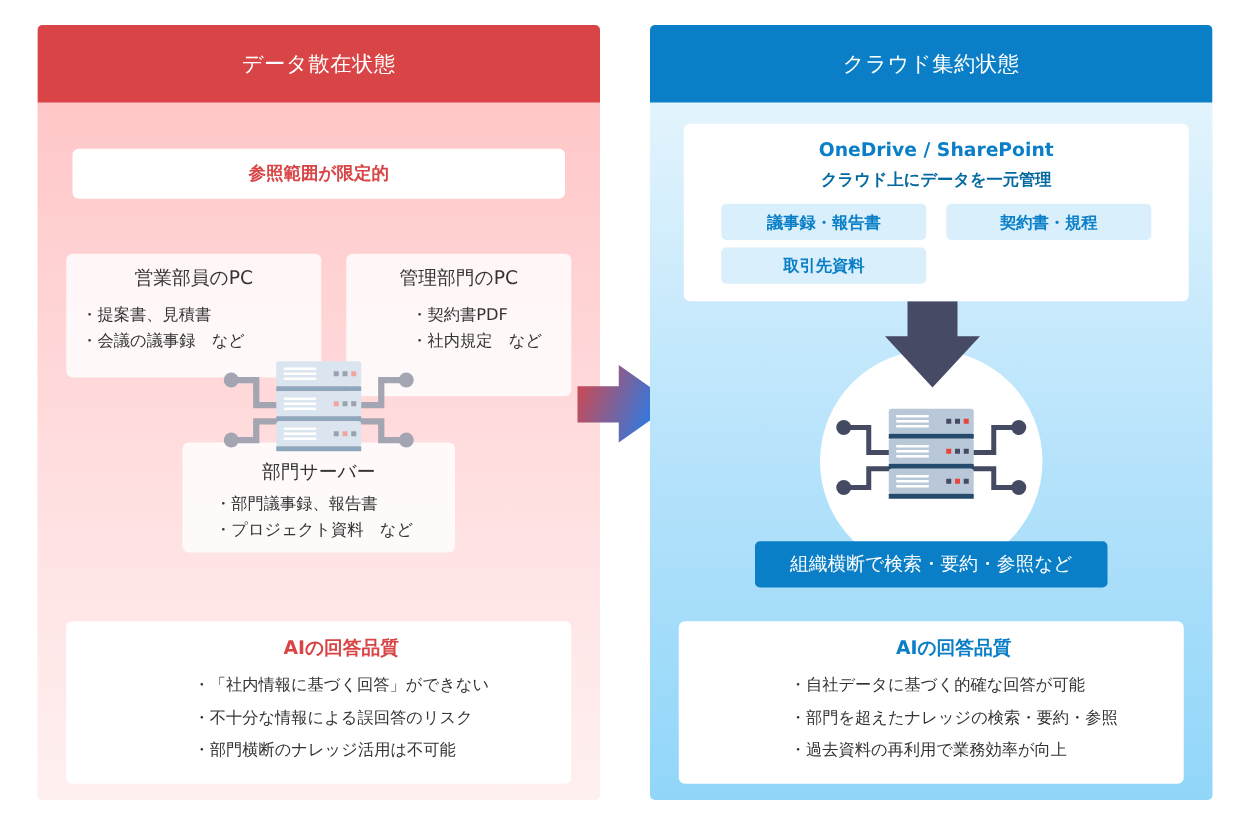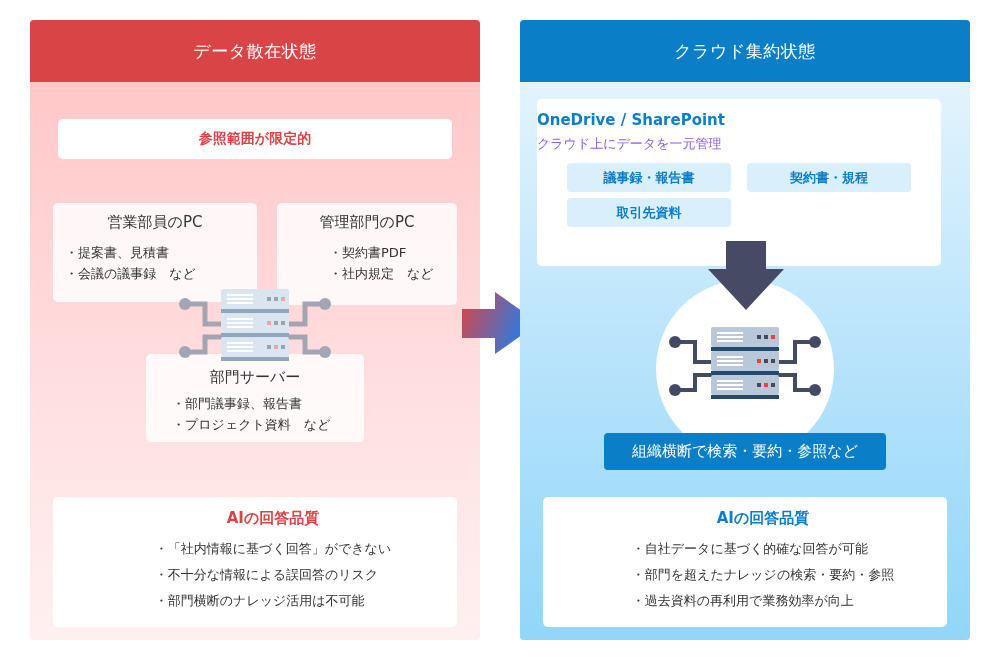--- a/index.html
+++ b/index.html
@@ -11,44 +11,44 @@
   #left-panel .panel-header { background: #d94546; }
   #right-panel .panel-header { background: #0a7fc7; }
   .white-box { position: absolute; background: #fff; border-radius: 5px; }
   .limited { left: 28px; top: 99px; width: 394px; height: 40px; display: flex; align-items: center; justify-content: center; color: #d94546; font-size: 14px; font-weight: bold; }
   .src-box { position: absolute; background: rgba(255,255,255,0.82); border-radius: 5px; }
   .src-title { text-align: center; font-size: 15px; color: #333; margin-top: 10px; }
   .src-list { font-size: 13px; color: #333; line-height: 21px; margin-top: 10px; }
   .quality { text-align: center; padding-left: 36px; }
   .quality-title { font-size: 15px; font-weight: bold; margin-top: 12px; }
   .quality-list { font-size: 13px; color: #333; line-height: 26px; margin-top: 8px; text-align: left; display: inline-block; }
-  .cloud-box { left: 17px; top: 79px; width: 404px; height: 167px; }
+  .cloud-box { left: 27px; top: 79px; width: 404px; height: 142px; text-align: center; }
   .cloud-title { color: #0a7fc7; font-weight: bold; font-size: 15px; margin-top: 12px; }
-  .cloud-sub { color: #8b5cf6; font-size: 13px; margin-top: 6px; }
+  .cloud-sub { color: #0369a1; font-size: 13px; margin-top: 6px; font-weight: bold; }
   .tags { display: grid; grid-template-columns: 164px 164px; gap: 6px 16px; justify-content: center; margin-top: 10px; }
   .tag { background: #d9effb; border-radius: 4px; height: 29px; display: flex; align-items: center; justify-content: center; color: #0a7fc7; font-size: 13px; font-weight: bold; }
   .search-badge { position: absolute; left: 84px; top: 413px; width: 282px; height: 37px; background: #0a7fc7; border-radius: 4px; color: #fff; font-size: 15px; display: flex; align-items: center; justify-content: center; }
   .circle { position: absolute; left: 136px; top: 260px; width: 178px; height: 178px; border-radius: 50%; background: #fff; }
 </style>
 </head>
 <body>
 
 <div class="panel" id="left-panel">
   <div class="panel-header">データ散在状態</div>
   <div class="white-box limited">参照範囲が限定的</div>
 
   <div class="src-box" style="left:23px; top:183px; width:204px; height:99px;">
     <div class="src-title">営業部員のPC</div>
     <div class="src-list" style="padding-left:12px;">
       <div>・提案書、見積書</div>
       <div>・会議の議事録　など</div>
     </div>
   </div>
 
-  <div class="src-box" style="left:247px; top:183px; width:180px; height:102px;">
+  <div class="src-box" style="left:247px; top:183px; width:180px; height:114px;">
     <div class="src-title">管理部門のPC</div>
     <div class="src-list" style="padding-left:52px;">
       <div>・契約書PDF</div>
       <div>・社内規定　など</div>
     </div>
   </div>
 
   <div class="src-box" style="left:116px; top:334px; width:218px; height:88px;">
     <div class="src-title" style="margin-top:14px;">部門サーバー</div>
     <div class="src-list" style="padding-left:26px; margin-top:6px;">

